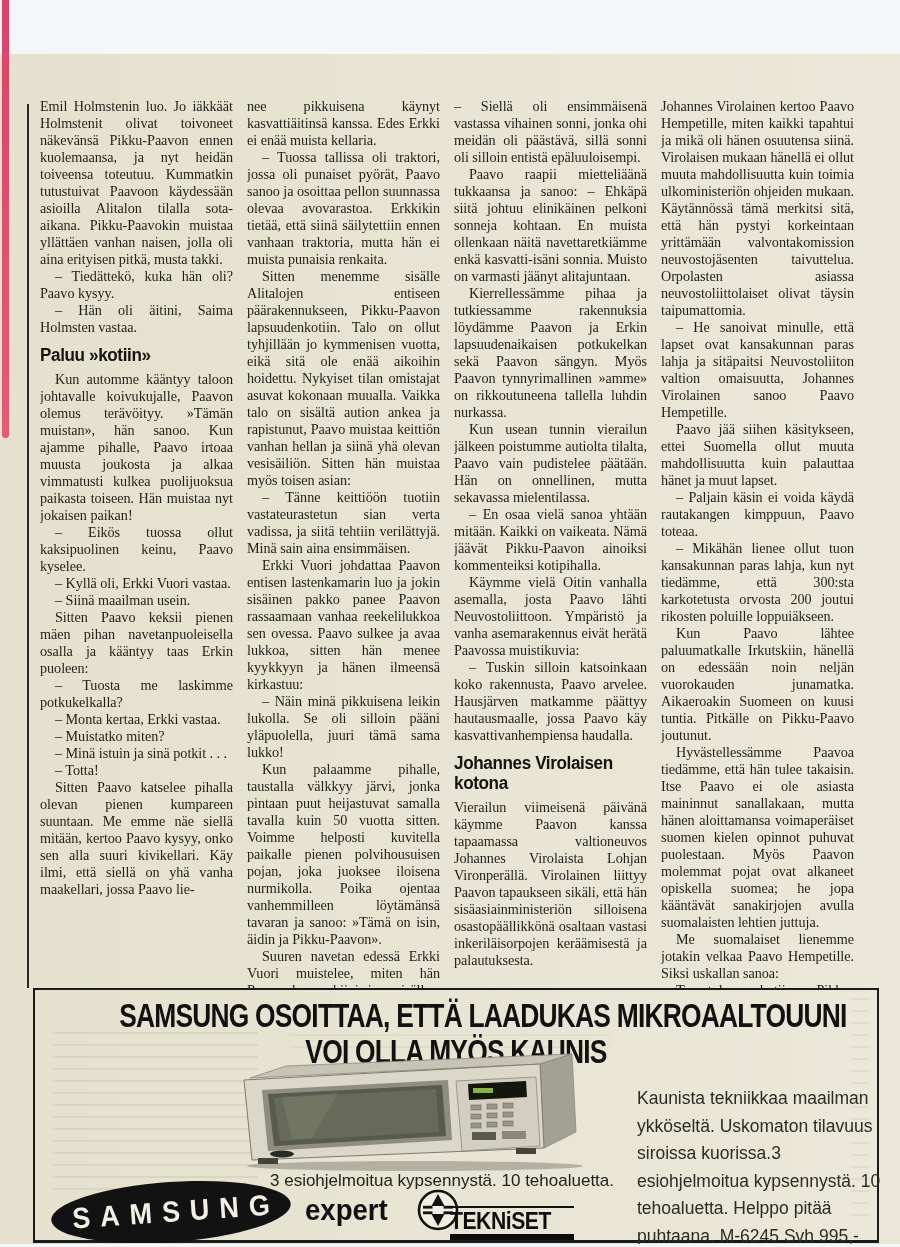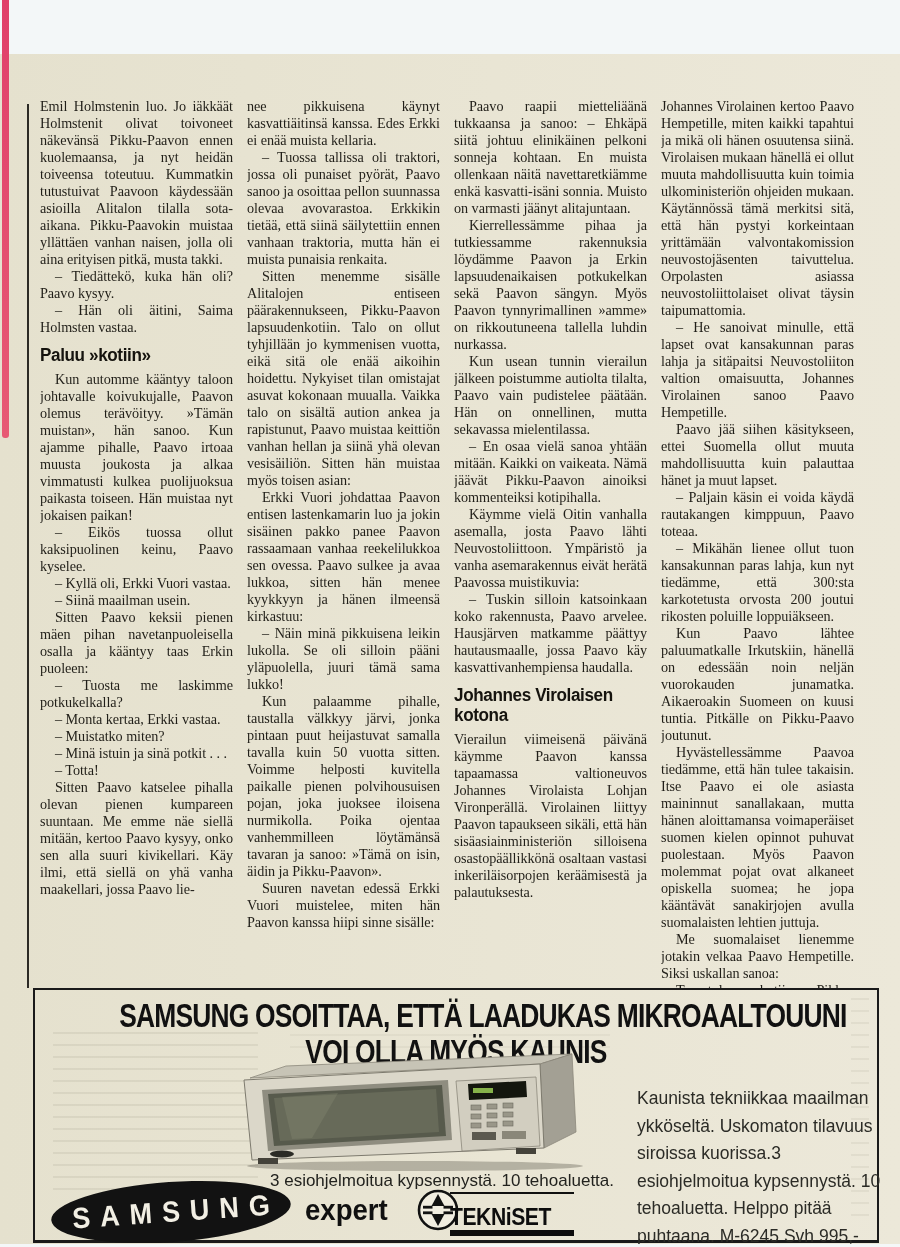--- a/index.html
+++ b/index.html
@@ -77,22 +77,22 @@
     white-space:nowrap;
   }
   .expert{
     position:absolute;left:270px;top:198px;display:flex;align-items:center;gap:24px;
   }
   .expert-word{
     font-family:"Liberation Sans",sans-serif;font-weight:bold;font-size:29px;
     color:#101010;letter-spacing:0;transform:scaleX(0.95);transform-origin:left;
   }
   .tekniset{
-    position:absolute;left:415px;top:202px;width:124px;
-    border-top:2px solid #101010;padding-top:11px;
+    position:absolute;left:415px;top:216px;width:124px;
+    border-top:2px solid #101010;padding-top:1px;
   }
   .tekniset span{
     display:block;font-family:"Liberation Sans",sans-serif;font-weight:bold;
     font-size:24px;line-height:24px;color:#0d0d0d;letter-spacing:-0.5px;
     transform:scaleX(0.88);transform-origin:left;white-space:nowrap;
   }
   .tek-bar{height:6px;background:#0d0d0d;margin-top:1px;}
   .bottom-white{
     position:absolute;left:0;top:1244px;width:900px;height:3px;background:#f4f7f8;
   }
@@ -119,26 +119,28 @@
       <p>– Monta kertaa, Erkki vastaa.</p>
       <p>– Muistatko miten?</p>
       <p>– Minä istuin ja sinä potkit . . .</p>
       <p>– Totta!</p>
       <p>Sitten Paavo katselee pihalla olevan pienen kumpareen suuntaan. Me emme näe siellä mitään, kertoo Paavo kysyy, onko sen alla suuri kivikellari. Käy ilmi, että siellä on yhä vanha maakellari, jossa Paavo lie-</p>
     </div>
   <div class="col">
       <p class="noind">nee pikkuisena käynyt kasvattiäitinsä kanssa. Edes Erkki ei enää muista kellaria.</p>
       <p>– Tuossa tallissa oli traktori, jossa oli punaiset pyörät, Paavo sanoo ja osoittaa pellon suunnassa olevaa avovarastoa. Erkkikin tietää, että siinä säilytettiin ennen vanhaan traktoria, mutta hän ei muista punaisia renkaita.</p>
       <p>Sitten menemme sisälle Alitalojen entiseen päärakennukseen, Pikku-Paavon lapsuudenkotiin. Talo on ollut tyhjillään jo kymmenisen vuotta, eikä sitä ole enää aikoihin hoidettu. Nykyiset tilan omistajat asuvat kokonaan muualla. Vaikka talo on sisältä aution ankea ja rapistunut, Paavo muistaa keittiön vanhan hellan ja siinä yhä olevan vesisäiliön. Sitten hän muistaa myös toisen asian:</p>
+      <p>– Tänne keittiöön tuotiin vastateurastetun sian verta vadissa, ja siitä tehtiin verilättyjä. Minä sain aina ensimmäisen.</p>
       <p>Erkki Vuori johdattaa Paavon entisen lastenkamarin luo ja jokin sisäinen pakko panee Paavon rassaamaan vanhaa reekelilukkoa sen ovessa. Paavo sulkee ja avaa lukkoa, sitten hän menee kyykkyyn ja hänen ilmeensä kirkastuu:</p>
       <p>– Näin minä pikkuisena leikin lukolla. Se oli silloin pääni yläpuolella, juuri tämä sama lukko!</p>
       <p>Kun palaamme pihalle, taustalla välkkyy järvi, jonka pintaan puut heijastuvat samalla tavalla kuin 50 vuotta sitten. Voimme helposti kuvitella paikalle pienen polvihousuisen pojan, joka juoksee iloisena nurmikolla. Poika ojentaa vanhemmilleen löytämänsä tavaran ja sanoo: »Tämä on isin, äidin ja Pikku-Paavon».</p>
       <p>Suuren navetan edessä Erkki Vuori muistelee, miten hän Paavon kanssa hiipi sinne sisälle:</p>
     </div>
   <div class="col">
+      <p class="noind">– Siellä oli ensimmäisenä vastassa vihainen sonni, jonka ohi meidän oli päästävä, sillä sonni oli silloin entistä epäluuloisempi.</p>
       <p>Paavo raapii mietteliäänä tukkaansa ja sanoo: – Ehkäpä siitä johtuu elinikäinen pelkoni sonneja kohtaan. En muista ollenkaan näitä navettaretkiämme enkä kasvatti-isäni sonnia. Muisto on varmasti jäänyt alitajuntaan.</p>
       <p>Kierrellessämme pihaa ja tutkiessamme rakennuksia löydämme Paavon ja Erkin lapsuudenaikaisen potkukelkan sekä Paavon sängyn. Myös Paavon tynnyrimallinen »amme» on rikkoutuneena tallella luhdin nurkassa.</p>
       <p>Kun usean tunnin vierailun jälkeen poistumme autiolta tilalta, Paavo vain pudistelee päätään. Hän on onnellinen, mutta sekavassa mielentilassa.</p>
       <p>– En osaa vielä sanoa yhtään mitään. Kaikki on vaikeata. Nämä jäävät Pikku-Paavon ainoiksi kommenteiksi kotipihalla.</p>
       <p>Käymme vielä Oitin vanhalla asemalla, josta Paavo lähti Neuvostoliittoon. Ympäristö ja vanha asemarakennus eivät herätä Paavossa muistikuvia:</p>
       <p>– Tuskin silloin katsoinkaan koko rakennusta, Paavo arvelee. Hausjärven matkamme päättyy hautausmaalle, jossa Paavo käy kasvattivanhempiensa haudalla.</p>
       <h3 class="sec-h">Johannes Virolaisen kotona</h3>
       <p class="noind">Vierailun viimeisenä päivänä käymme Paavon kanssa tapaamassa valtioneuvos Johannes Virolaista Lohjan Vironperällä. Virolainen liittyy Paavon tapaukseen sikäli, että hän sisäasiainministeriön silloisena osastopäällikkönä osaltaan vastasi inkeriläisorpojen keräämisestä ja palautuksesta.</p>
     </div>
   <div class="col">

